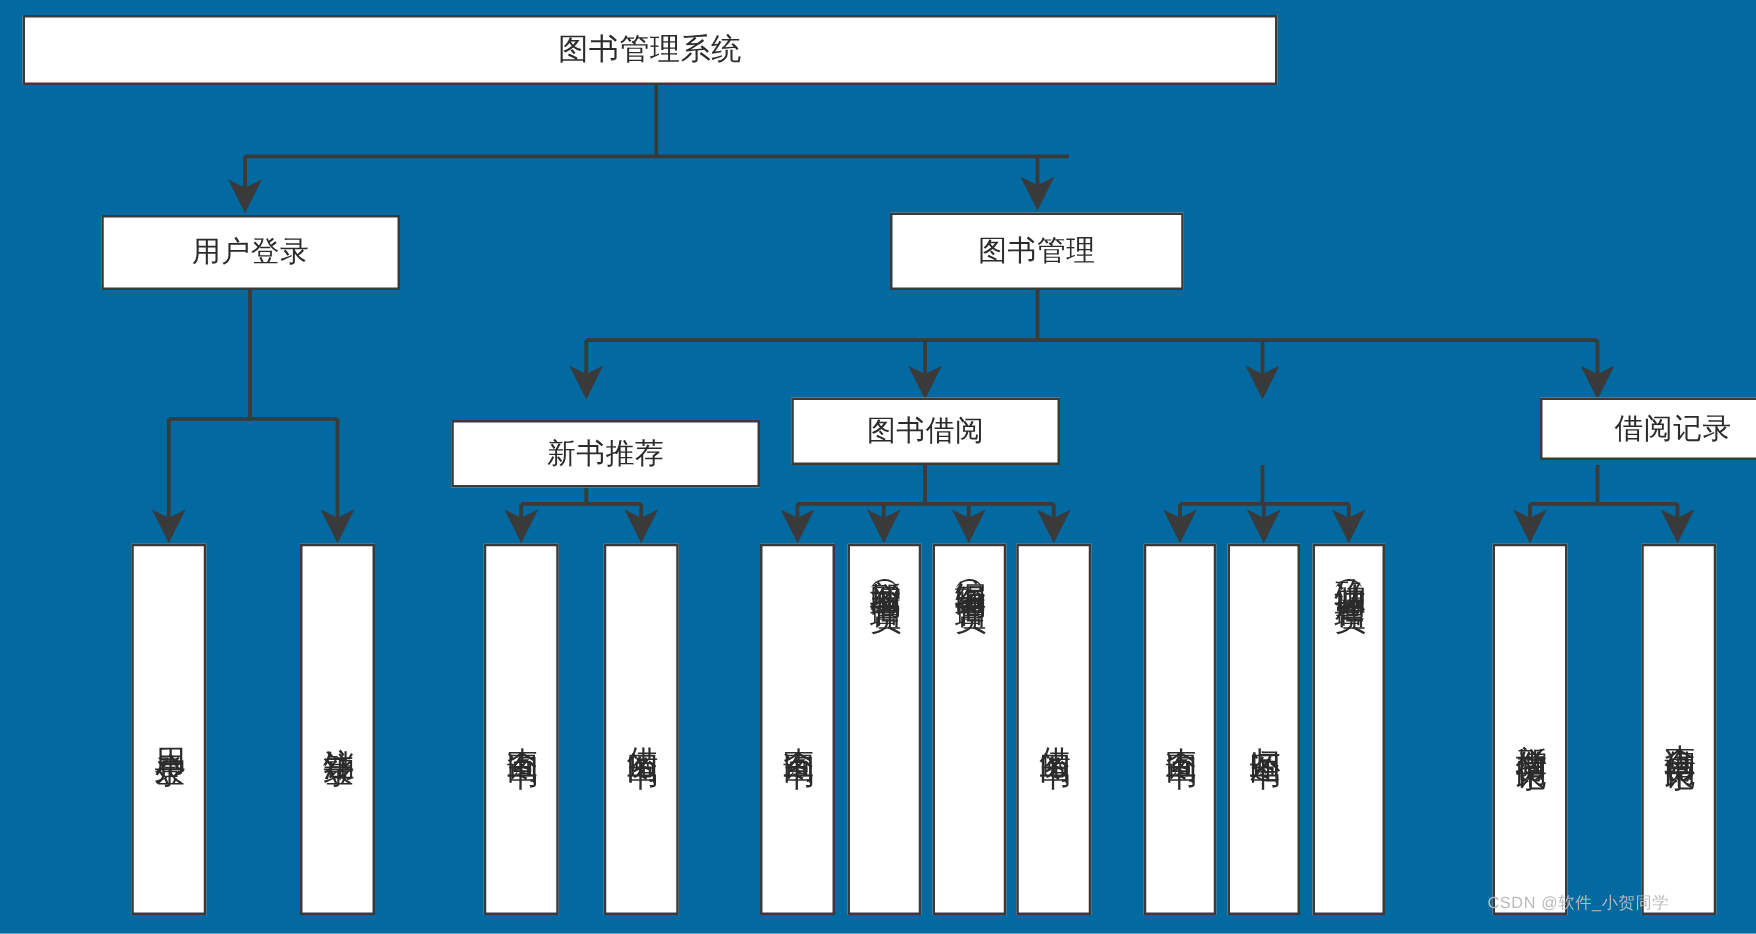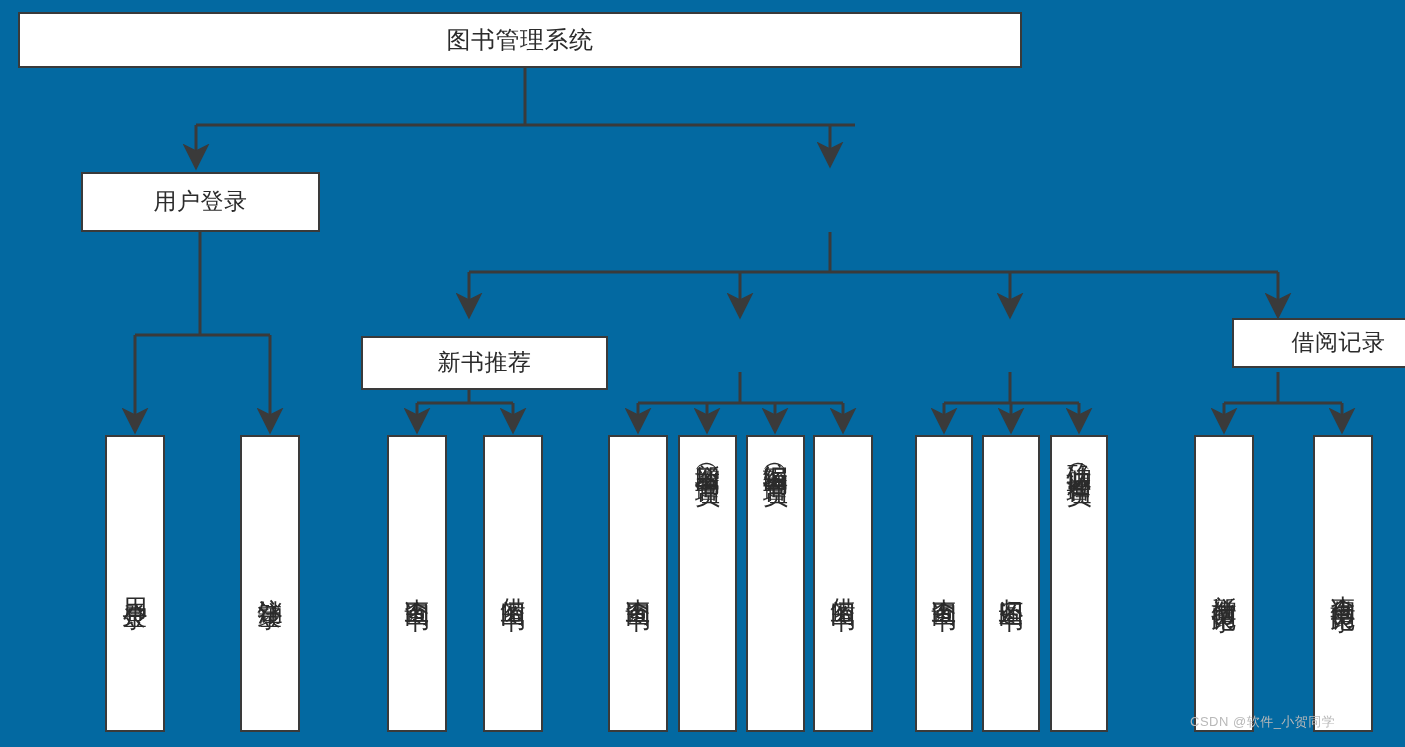--- a/index.html
+++ b/index.html
@@ -134,24 +134,30 @@
     </g>
   </svg>
 
   <div class="node-box horiz root" style="left:18px; top:12px; width:1004px; height:56px;">
     <span class="node-label">图书管理系统</span>
   </div>
 
   <div class="node-box horiz" style="left:81px; top:172px; width:239px; height:60px;">
     <span class="node-label">用户登录</span>
   </div>
+  <div class="node-box horiz" style="left:712px; top:170px; width:235px; height:62px;">
+    <span class="node-label">图书管理</span>
+  </div>
 
   <div class="node-box horiz" style="left:361px; top:336px; width:247px; height:54px;">
     <span class="node-label">新书推荐</span>
   </div>
+  <div class="node-box horiz" style="left:633px; top:318px; width:215px; height:54px;">
+    <span class="node-label">图书借阅</span>
+  </div>
   <div class="node-box horiz" style="left:1232px; top:318px; width:213px; height:50px;">
     <span class="node-label">借阅记录</span>
   </div>
 
   <div class="node-box vert centered" style="left:105px; top:435px; width:60px; height:297px;">
     <span class="node-label">用户登录</span>
   </div>
   <div class="node-box vert centered" style="left:240px; top:435px; width:60px; height:297px;">
     <span class="node-label">注销登录</span>
   </div>

